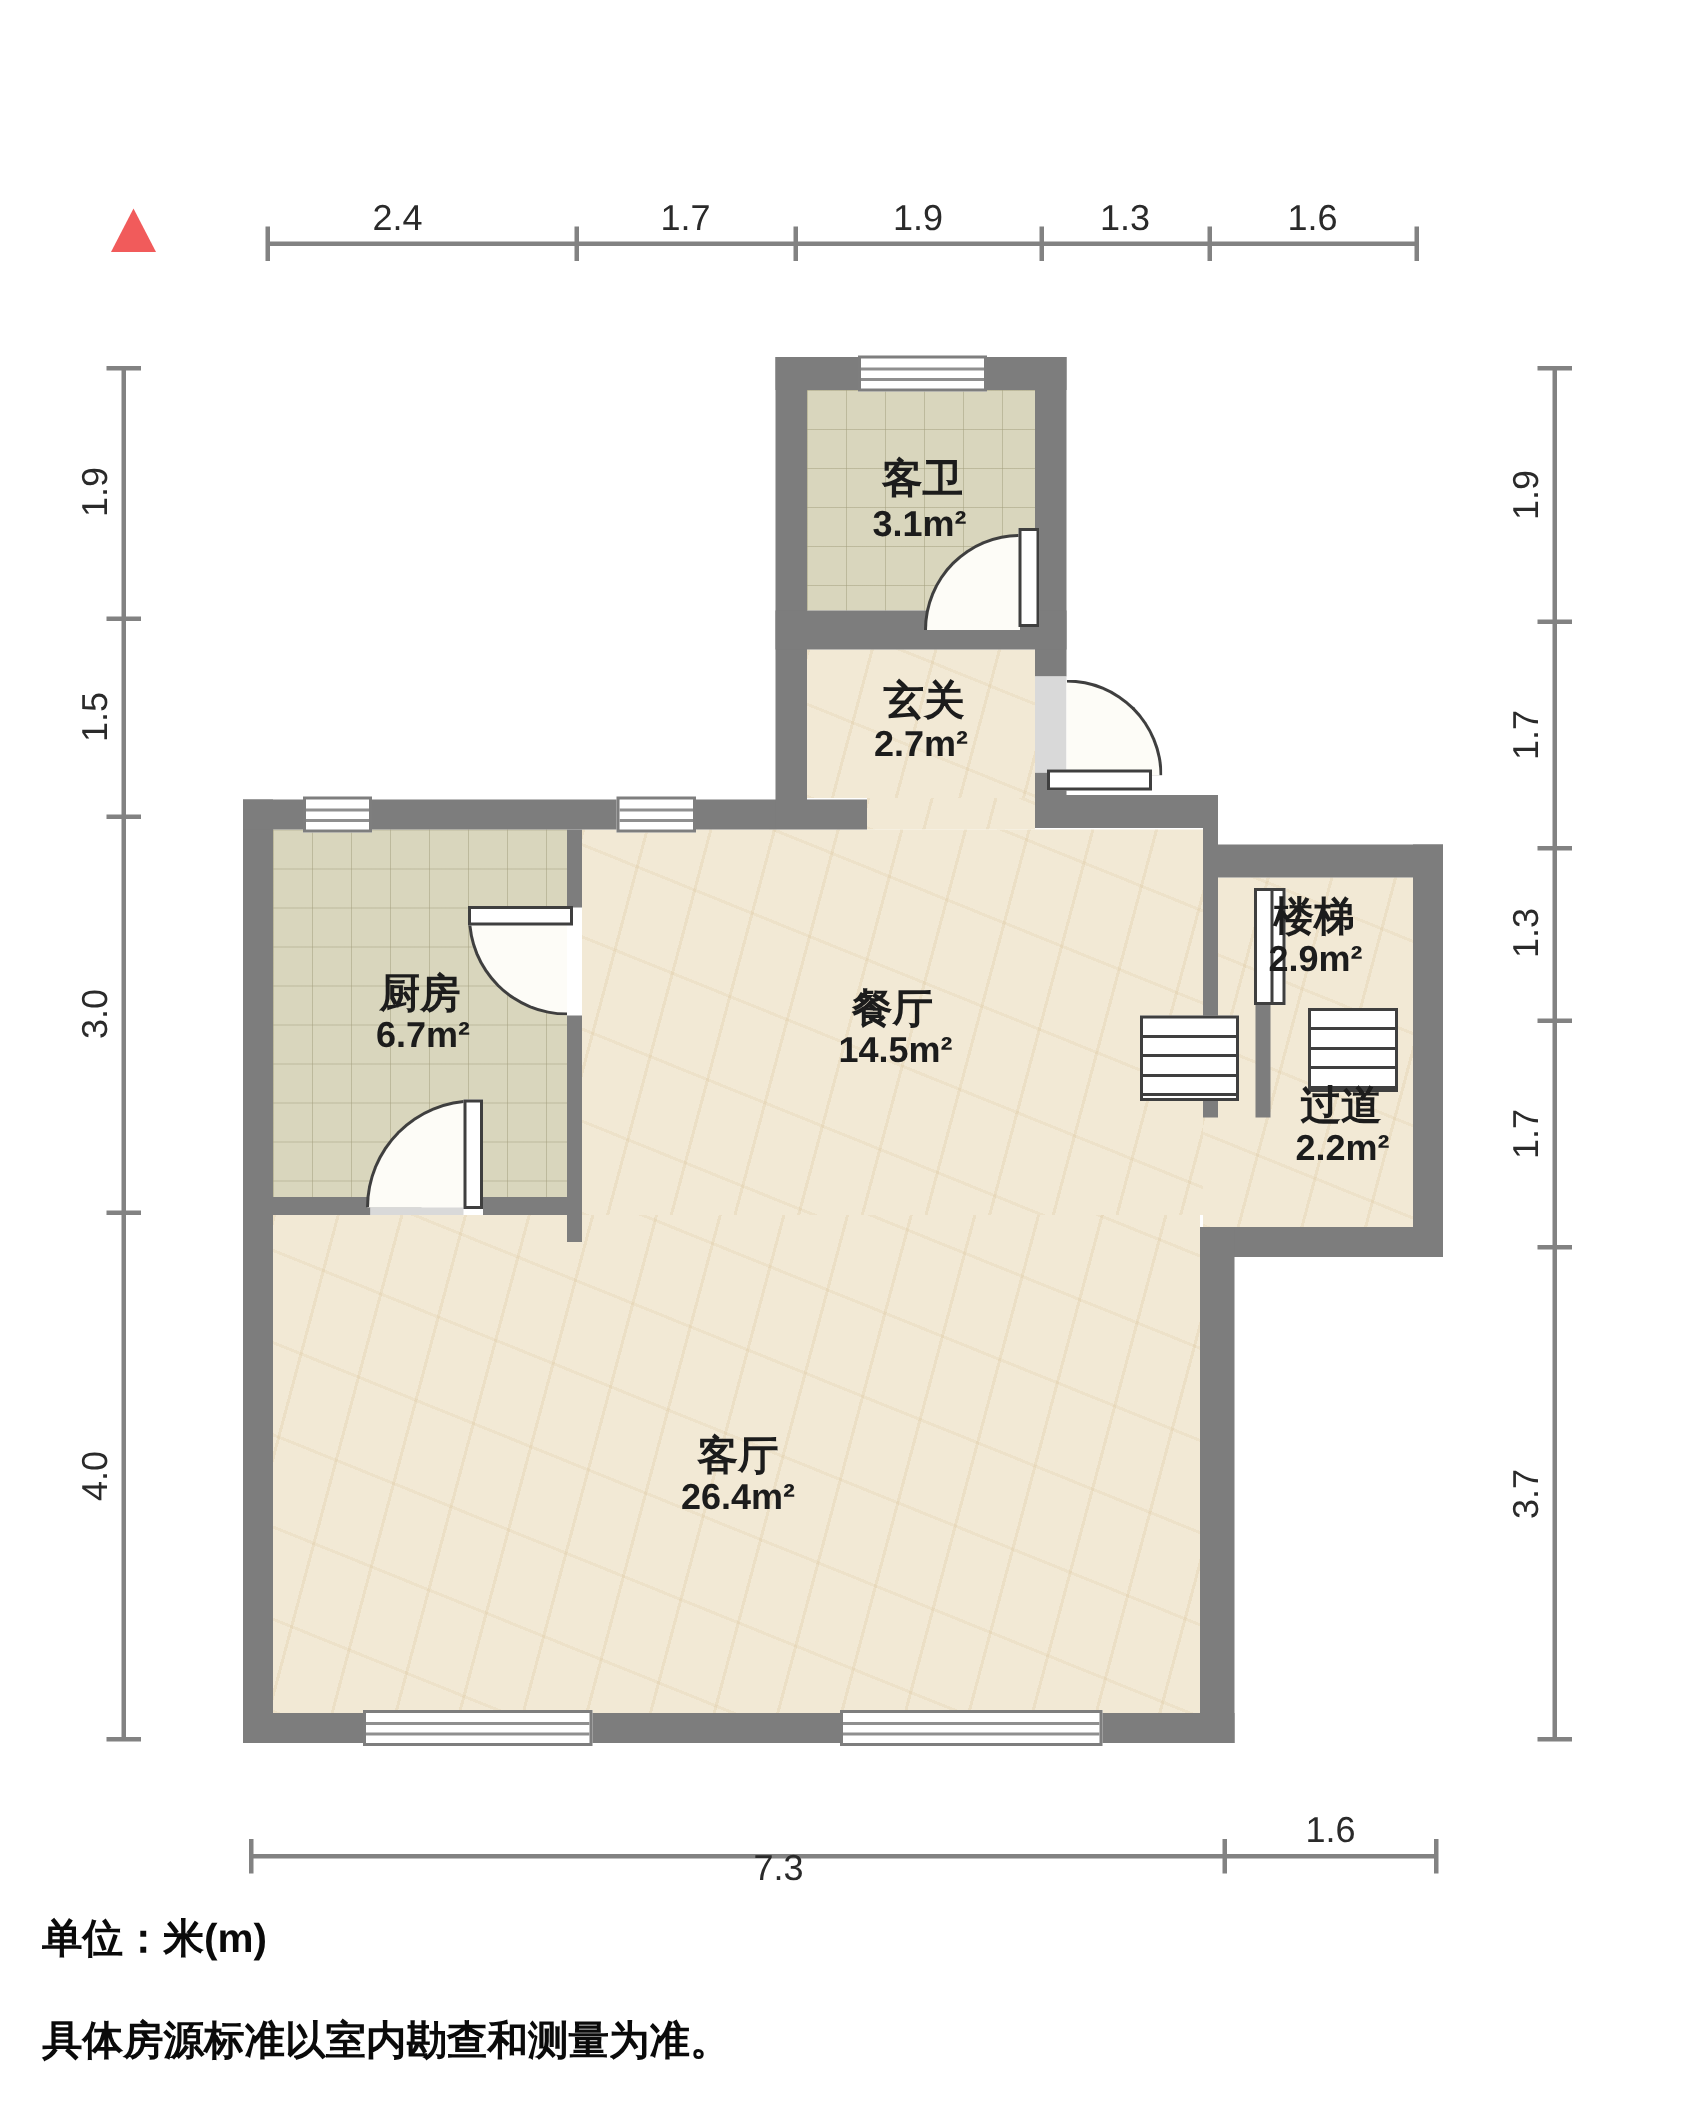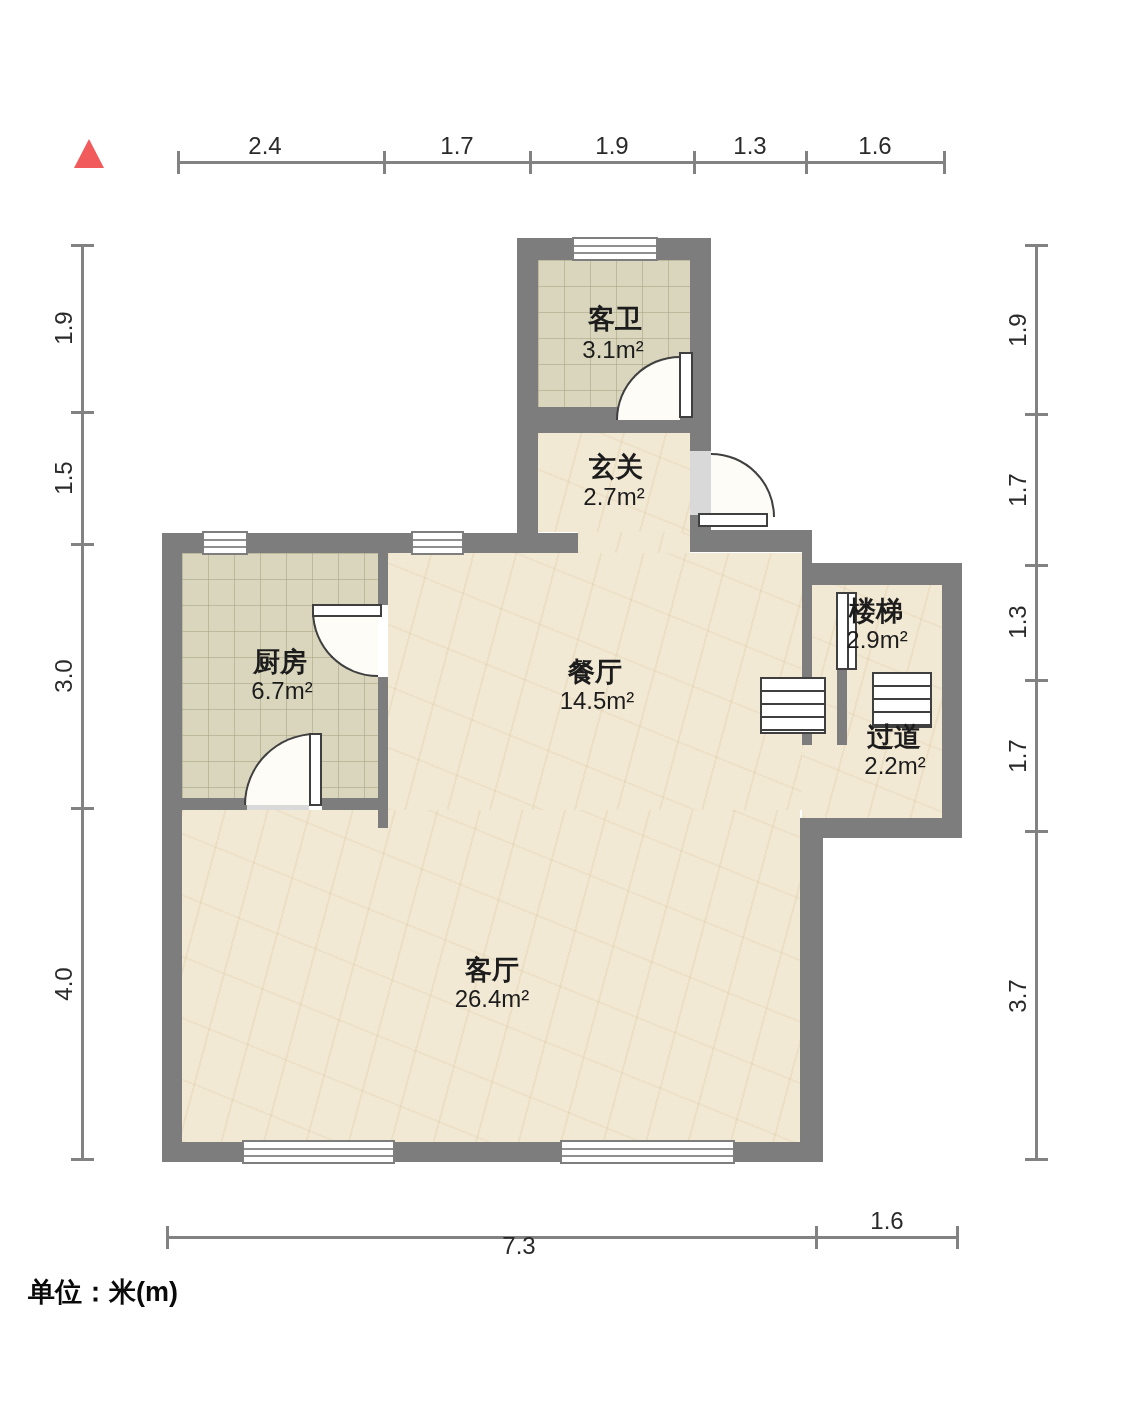--- a/index.html
+++ b/index.html
@@ -31,21 +31,21 @@
   .arc { position:absolute; background:#fdfcf7; border:0 solid #3f3f3f; box-sizing:border-box; }
   .slab { position:absolute; background:#ffffff; border:2px solid #3f3f3f; box-sizing:border-box; }
   .thresh { position:absolute; background:#d9d9d9; }
   
   .steps { position:absolute; background-color:#ffffff; border:2px solid #3f3f3f; box-sizing:border-box;
            background-image:repeating-linear-gradient(to bottom, rgba(0,0,0,0) 0 11px, #3f3f3f 11px 13px); }
   .stairslab { position:absolute; background:#ffffff; border:2px solid #3f3f3f; box-sizing:border-box; }
   .vline { position:absolute; top:0; bottom:0; left:50%; width:2px; background:#3f3f3f; }
   
   .room-name { position:absolute; transform:translate(-50%,-50%); font-size:27px; font-weight:bold; color:#1c1c1c; white-space:nowrap; }
-  .room-area { position:absolute; transform:translate(-50%,-50%); font-size:24px; font-weight:400; color:#1c1c1c; white-space:nowrap; }
+  .room-area { position:absolute; transform:translate(-50%,-50%); font-size:24px; font-weight:700; color:#1c1c1c; white-space:nowrap; }
   
   .dimline { position:absolute; background:#828282; }
   .tick { position:absolute; background:#828282; }
   .dimlab { position:absolute; transform:translate(-50%,-50%); font-size:24px; color:#2a2a2a; white-space:nowrap; }
   .dimlab.rot { transform:translate(-50%,-50%) rotate(-90deg); }
   
   .north { position:absolute; width:0; height:0;
            border-left:15px solid rgba(0,0,0,0); border-right:15px solid rgba(0,0,0,0);
            border-bottom:29px solid #f15b5b; }
   
@@ -180,14 +180,15 @@
   <div class="dimlab rot" style="left:1018px; top:996px;">3.7</div>
 
   <div class="dimline" style="left:167px; top:1236px; width:791px; height:3px;"></div>
   <div class="tick" style="left:166px; top:1226px; width:3px; height:23px;"></div>
   <div class="tick" style="left:815px; top:1226px; width:3px; height:23px;"></div>
   <div class="tick" style="left:956px; top:1226px; width:3px; height:23px;"></div>
   <div class="dimlab" style="left:519px; top:1221px;margin-top:25px;">7.3</div>
   <div class="dimlab" style="left:887px; top:1221px;">1.6</div>
 
   <div class="note" style="left:28px; top:1274px;">单位：米(m)</div>
+  <div class="note" style="left:28px; top:1342px;">具体房源标准以室内勘查和测量为准。</div>
 
 </div>
 
 </body></html>

